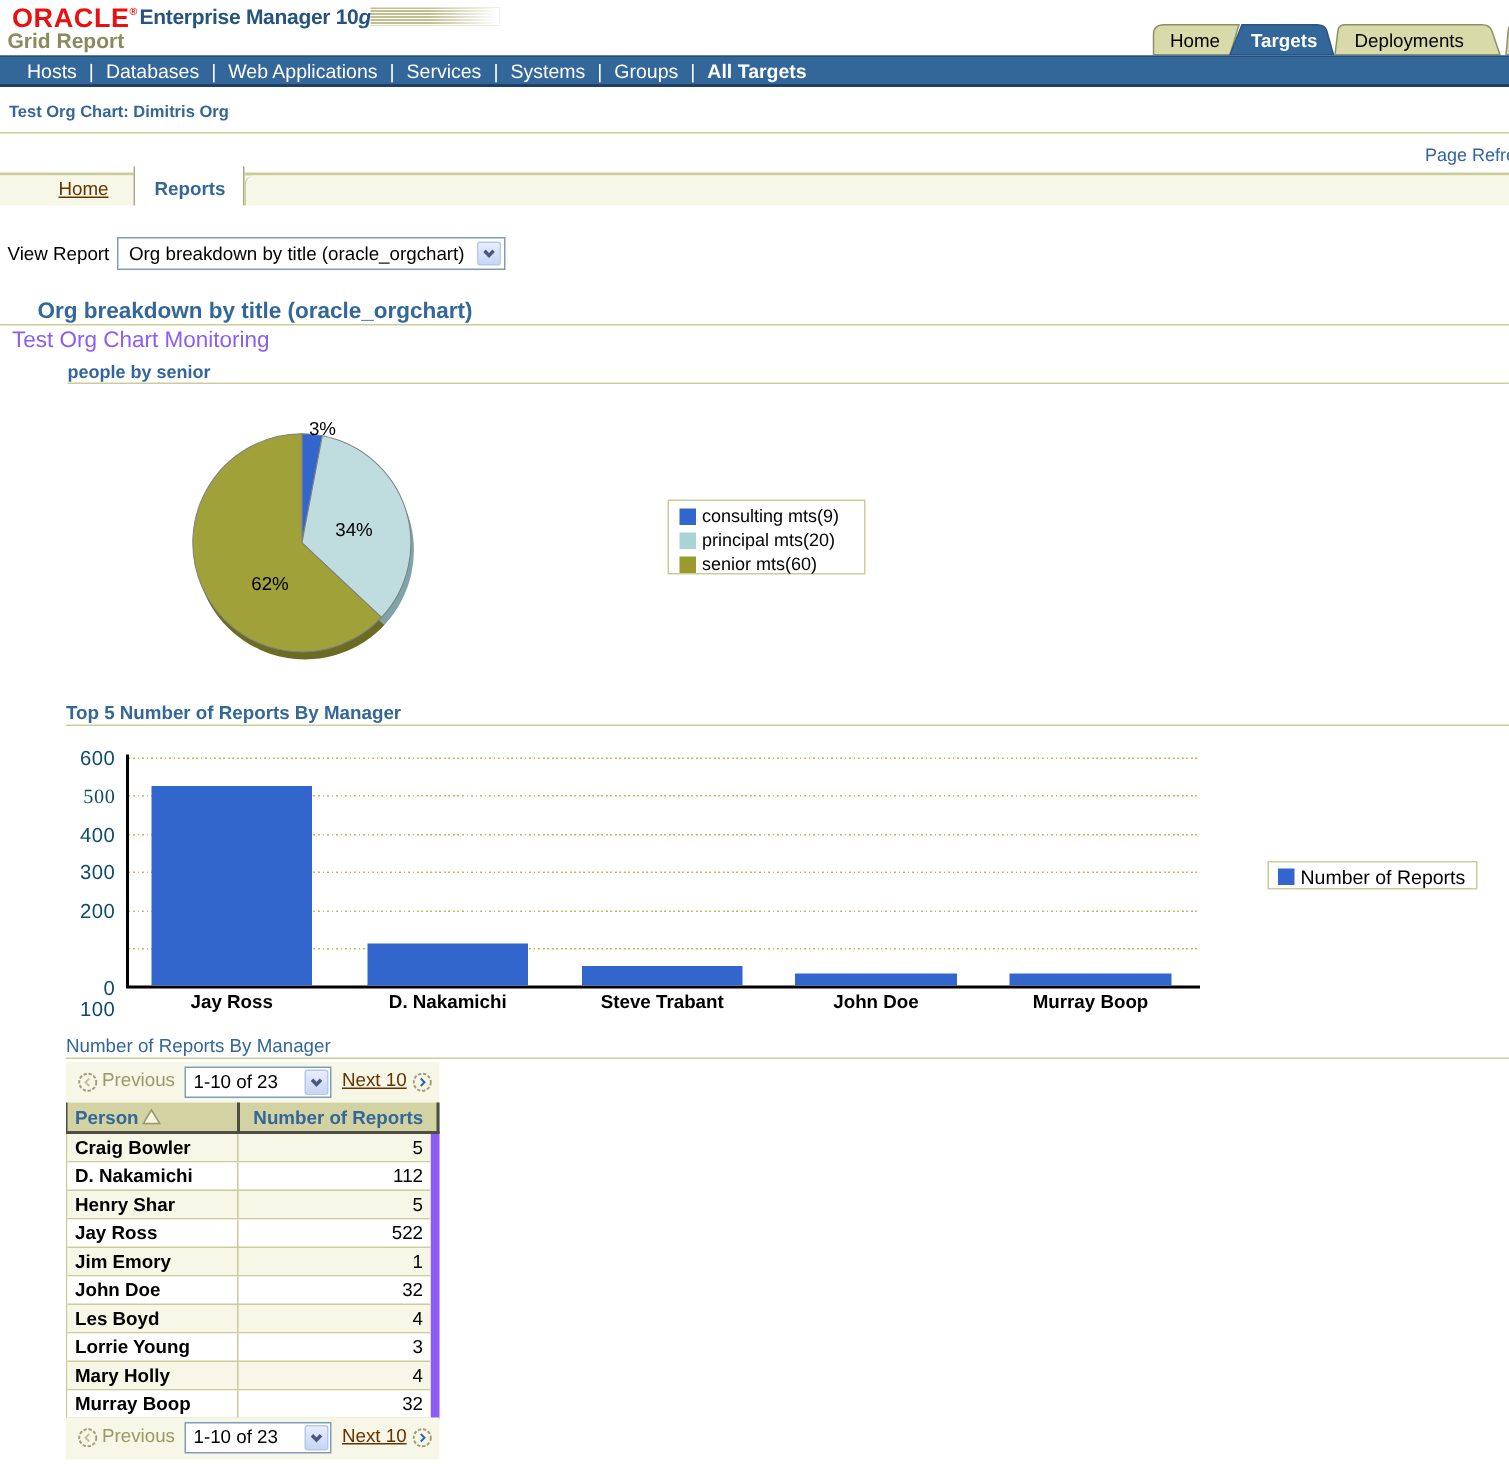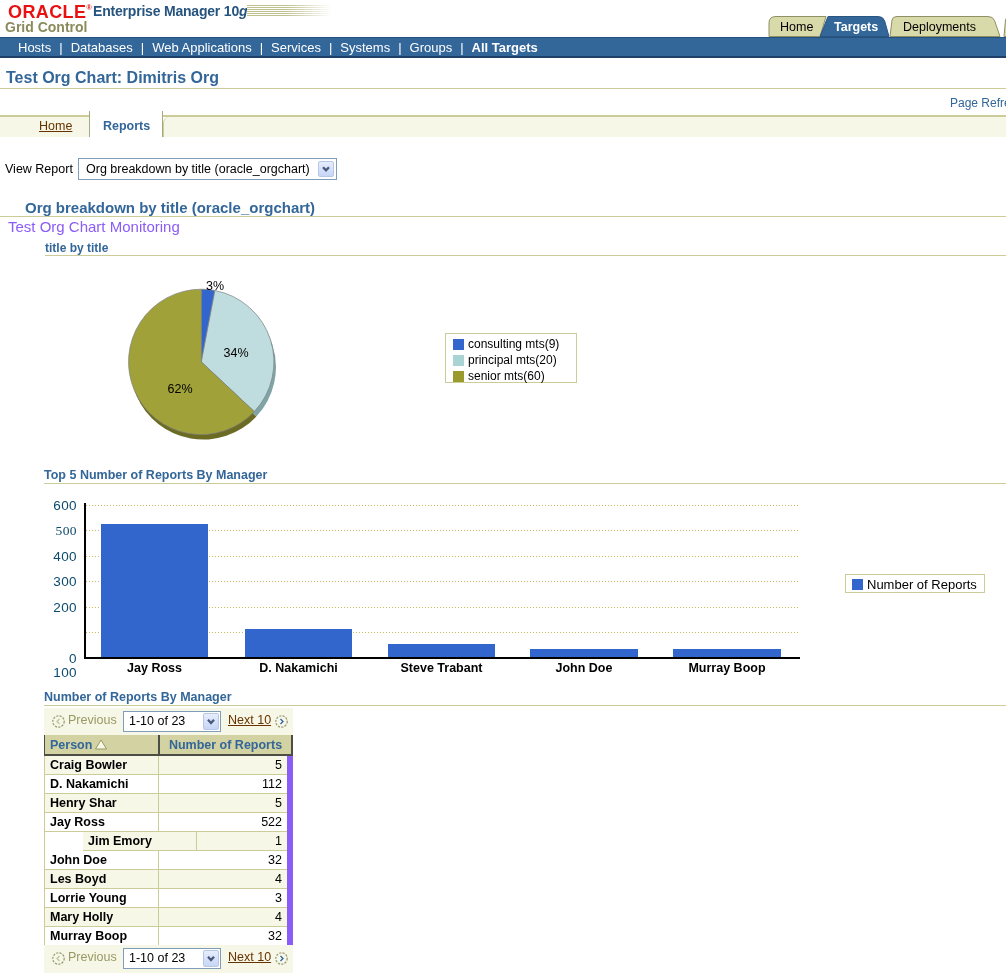--- a/index.html
+++ b/index.html
@@ -11,41 +11,41 @@
 .blue { color:#336699; }
 </style>
 </head>
 <body>
 <div id="page">
 
 <div class="abs" style="left:8px;top:2px;font-size:18px;font-weight:bold;color:#E81010;letter-spacing:0.4px;">ORACLE<span style="font-size:7px;vertical-align:8px;letter-spacing:0;">®</span></div>
 <div class="abs" style="left:93px;top:3px;font-size:14px;font-weight:bold;color:#26547F;letter-spacing:-0.2px;">Enterprise Manager 10<span style="font-style:italic;">g</span></div>
 <div class="abs" id="stripes" style="left:247px;top:5px;width:86px;height:12px;background:repeating-linear-gradient(to bottom,#BFBF8F 0 1px,#FFF 1px 2px);"></div>
 <div class="abs" style="left:247px;top:5px;width:86px;height:12px;background:linear-gradient(to right,rgba(255,255,255,0) 45%,#fff 98%);"></div>
-<div class="abs" style="left:5px;top:19px;font-size:14px;font-weight:bold;color:#8A8A5C;">Grid Control</div>
+<div class="abs" style="left:5px;top:19px;font-size:14px;font-weight:bold;color:#8A8A5C;">Grid Report</div>
 
 <svg class="abs" style="left:750px;top:16px;" width="256" height="21" viewBox="0 0 256 21">
 
   <path d="M19,20.5 L19,7 Q19,0.5 26,0.5 L76,0.5 L70,20.5 Z" fill="#D9DAAA" stroke="#8F9066" stroke-width="1"></path>
 
   <path d="M140,20.5 L142,4 Q142.5,0.5 147,0.5 L238,0.5 Q243,0.5 244.5,4.5 L250,20.5 Z" fill="#D9DAAA" stroke="#8F9066" stroke-width="1"></path>
 
   <path d="M254,20.5 L255.5,4 Q256,0.5 260,0.5 L266,0.5 L266,20.5 Z" fill="#D9DAAA" stroke="#8F9066" stroke-width="1"></path>
 
   <path d="M70,20.5 L78,0.5 L128,0.5 Q133,0.5 134.5,4.5 L139,20.5 Z" fill="#336699" stroke="#2A5580" stroke-width="1"></path>
   <text x="30" y="15" font-size="12.5" fill="#000">Home</text>
   <text x="84" y="15" font-size="12.5" font-weight="bold" fill="#fff">Targets</text>
   <text x="153" y="15" font-size="12.5" fill="#000">Deployments</text>
 </svg>
 
 <div class="abs" style="left:0;top:37px;width:1006px;height:21px;background:#336699;border-top:1px solid #27517D;border-bottom:2px solid #1F4068;color:#fff;font-size:13px;line-height:19px;">
 <span style="margin-left:18px;">Hosts</span><span style="margin:0 8px;">|</span><span>Databases</span><span style="margin:0 8px;">|</span><span>Web Applications</span><span style="margin:0 8px;">|</span><span>Services</span><span style="margin:0 8px;">|</span><span>Systems</span><span style="margin:0 8px;">|</span><span>Groups</span><span style="margin:0 8px;">|</span><span style="font-weight:bold;">All Targets</span>
 </div>
 
-<div class="abs blue" style="left:6px;top:69px;font-size:16px;font-weight:bold;">Test Org Chart: Dimitris Org</div>
+<div class="abs blue" style="left:6px;top:69px;font-size:11px;font-weight:bold;">Test Org Chart: Dimitris Org</div>
 <div class="hr" style="left:0;top:88px;width:1006px;"></div>
 <div class="abs blue" style="left:950px;top:96px;font-size:12px;white-space:nowrap;">Page Refreshed</div>
 
 <div class="abs" style="left:0;top:115px;width:1006px;height:2px;background:#CCCC99;"></div>
 <div class="abs" style="left:0;top:117px;width:89px;height:20px;background:#F7F7E7;"></div>
 <div class="abs" style="left:163px;top:117px;width:843px;height:20px;background:#F7F7E7;border-left:1px solid #CCCC99;border-top-left-radius:6px;"></div>
 <div class="abs" style="left:89px;top:111px;width:74px;height:26px;background:#fff;border-left:1px solid #A9A97E;border-right:1px solid #A9A97E;"></div>
 <div class="abs" style="left:39px;top:119px;font-size:12.5px;color:#663300;text-decoration:underline;">Home</div>
 <div class="abs blue" style="left:103px;top:119px;font-size:12.5px;font-weight:bold;">Reports</div>
 
@@ -55,21 +55,21 @@
   <div class="abs" style="right:2px;top:2px;width:16px;height:16px;border-radius:2px;background:linear-gradient(to bottom,#E6EDFC,#C7D6F7);border:1px solid #B7C7E8;">
     <svg width="14" height="14" viewBox="0 0 14 14" style="position:absolute;left:0;top:0;">
           <path d="M4 5.2 L7 8.4 L10 5.2" fill="none" stroke="#49597B" stroke-width="2.3"></path>
         </svg>
   </div>
 </div>
 
 <div class="abs blue" style="left:25px;top:199px;font-size:15px;font-weight:bold;">Org breakdown by title (oracle_orgchart)</div>
 <div class="hr" style="left:0;top:216px;width:1006px;"></div>
 <div class="abs" style="left:8px;top:218px;font-size:15px;color:#8b5cf6;">Test Org Chart Monitoring</div>
-<div class="abs blue" style="left:45px;top:241px;font-size:12px;font-weight:bold;">title by title</div>
+<div class="abs blue" style="left:45px;top:241px;font-size:12px;font-weight:bold;">people by senior</div>
 <div class="hr" style="left:45px;top:255px;width:961px;"></div>
 
 <svg class="abs" style="left:110px;top:270px;" width="200" height="175" viewBox="0 0 200 175">
   <g transform="translate(-110,-270)">
 
     <g transform="translate(2,5)">
       <path d="M201.3,289.2 A72.7,72.7 0 0 1 214.9,290.5 L201.3,361.9 Z" fill="#2A52A0"></path>
       <path d="M214.9,290.5 A72.7,72.7 0 0 1 254.3,411.6 L201.3,361.9 Z" fill="#7FA3A6"></path>
       <path d="M254.3,411.6 A72.7,72.7 0 1 1 201.3,289.2 L201.3,361.9 Z" fill="#6B6B24"></path>
     </g>
@@ -131,21 +131,21 @@
 <div class="abs" style="left:245px;top:661px;width:107px;text-align:center;font-size:12.5px;font-weight:bold;color:#000;">D. Nakamichi</div>
 <div class="abs" style="left:388px;top:661px;width:107px;text-align:center;font-size:12.5px;font-weight:bold;color:#000;">Steve Trabant</div>
 <div class="abs" style="left:530px;top:661px;width:108px;text-align:center;font-size:12.5px;font-weight:bold;color:#000;">John Doe</div>
 <div class="abs" style="left:673px;top:661px;width:108px;text-align:center;font-size:12.5px;font-weight:bold;color:#000;">Murray Boop</div>
 
 <div class="abs" style="left:845px;top:574px;width:140px;height:19px;background:#fff;border:1px solid #CCCC99;">
   <span style="position:absolute;left:6px;top:4px;width:11px;height:11px;background:#3366CC;"></span>
   <span style="position:absolute;left:21px;top:2px;font-size:13px;color:#000;white-space:nowrap;">Number of Reports</span>
 </div>
 
-<div class="abs blue" style="left:44px;top:690px;font-size:12.5px;font-weight:bold;">Number of Reports By Manager</div>
+<div class="abs blue" style="left:44px;top:690px;font-size:12.5px;font-weight:normal;">Number of Reports By Manager</div>
 <div class="hr" style="left:44px;top:705px;width:962px;"></div>
 
 <div class="abs pagbar" style="left:44px;top:708px;width:249px;height:27px;background:#F7F7E7;">
       <svg style="position:absolute;left:8px;top:7px;" width="13" height="13" viewBox="0 0 13 13">
         <circle cx="6.5" cy="6.5" r="5.7" fill="none" stroke="#9D9D77" stroke-width="1.3" stroke-dasharray="2.2,1.2"></circle>
         <path d="M7.5 4 L5 6.5 L7.5 9" fill="none" stroke="#C2C29A" stroke-width="1.3"></path>
       </svg>
       <span style="position:absolute;left:24px;top:5px;font-size:12.5px;color:#999966;">Previous</span>
       <div style="position:absolute;left:79px;top:3px;width:98px;height:21px;background:#fff;border:1px solid #7F9DB9;">
         <span style="position:absolute;left:5px;top:2px;font-size:12.5px;color:#000;white-space:nowrap;">1-10 of 23</span>
@@ -185,21 +185,21 @@
       <div style="position:relative;height:19px;background:#F7F7E7;border-bottom:1px solid #CCCC99;">
         <span style="position:absolute;left:5px;top:2px;font-weight:bold;">Henry Shar</span>
         <span style="position:absolute;left:113px;top:0;width:1px;height:19px;background:#CCCC99;"></span>
         <span style="position:absolute;right:5px;top:2px;">5</span>
       </div>
       <div style="position:relative;height:19px;background:#FFFFFF;border-bottom:1px solid #CCCC99;">
         <span style="position:absolute;left:5px;top:2px;font-weight:bold;">Jay Ross</span>
         <span style="position:absolute;left:113px;top:0;width:1px;height:19px;background:#CCCC99;"></span>
         <span style="position:absolute;right:5px;top:2px;">522</span>
       </div>
-      <div style="position:relative;height:19px;background:#F7F7E7;border-bottom:1px solid #CCCC99;margin-left:38px;">
+      <div style="position:relative;height:19px;background:#F7F7E7;border-bottom:1px solid #CCCC99;">
         <span style="position:absolute;left:5px;top:2px;font-weight:bold;">Jim Emory</span>
         <span style="position:absolute;left:113px;top:0;width:1px;height:19px;background:#CCCC99;"></span>
         <span style="position:absolute;right:5px;top:2px;">1</span>
       </div>
       <div style="position:relative;height:19px;background:#FFFFFF;border-bottom:1px solid #CCCC99;">
         <span style="position:absolute;left:5px;top:2px;font-weight:bold;">John Doe</span>
         <span style="position:absolute;left:113px;top:0;width:1px;height:19px;background:#CCCC99;"></span>
         <span style="position:absolute;right:5px;top:2px;">32</span>
       </div>
       <div style="position:relative;height:19px;background:#F7F7E7;border-bottom:1px solid #CCCC99;">

